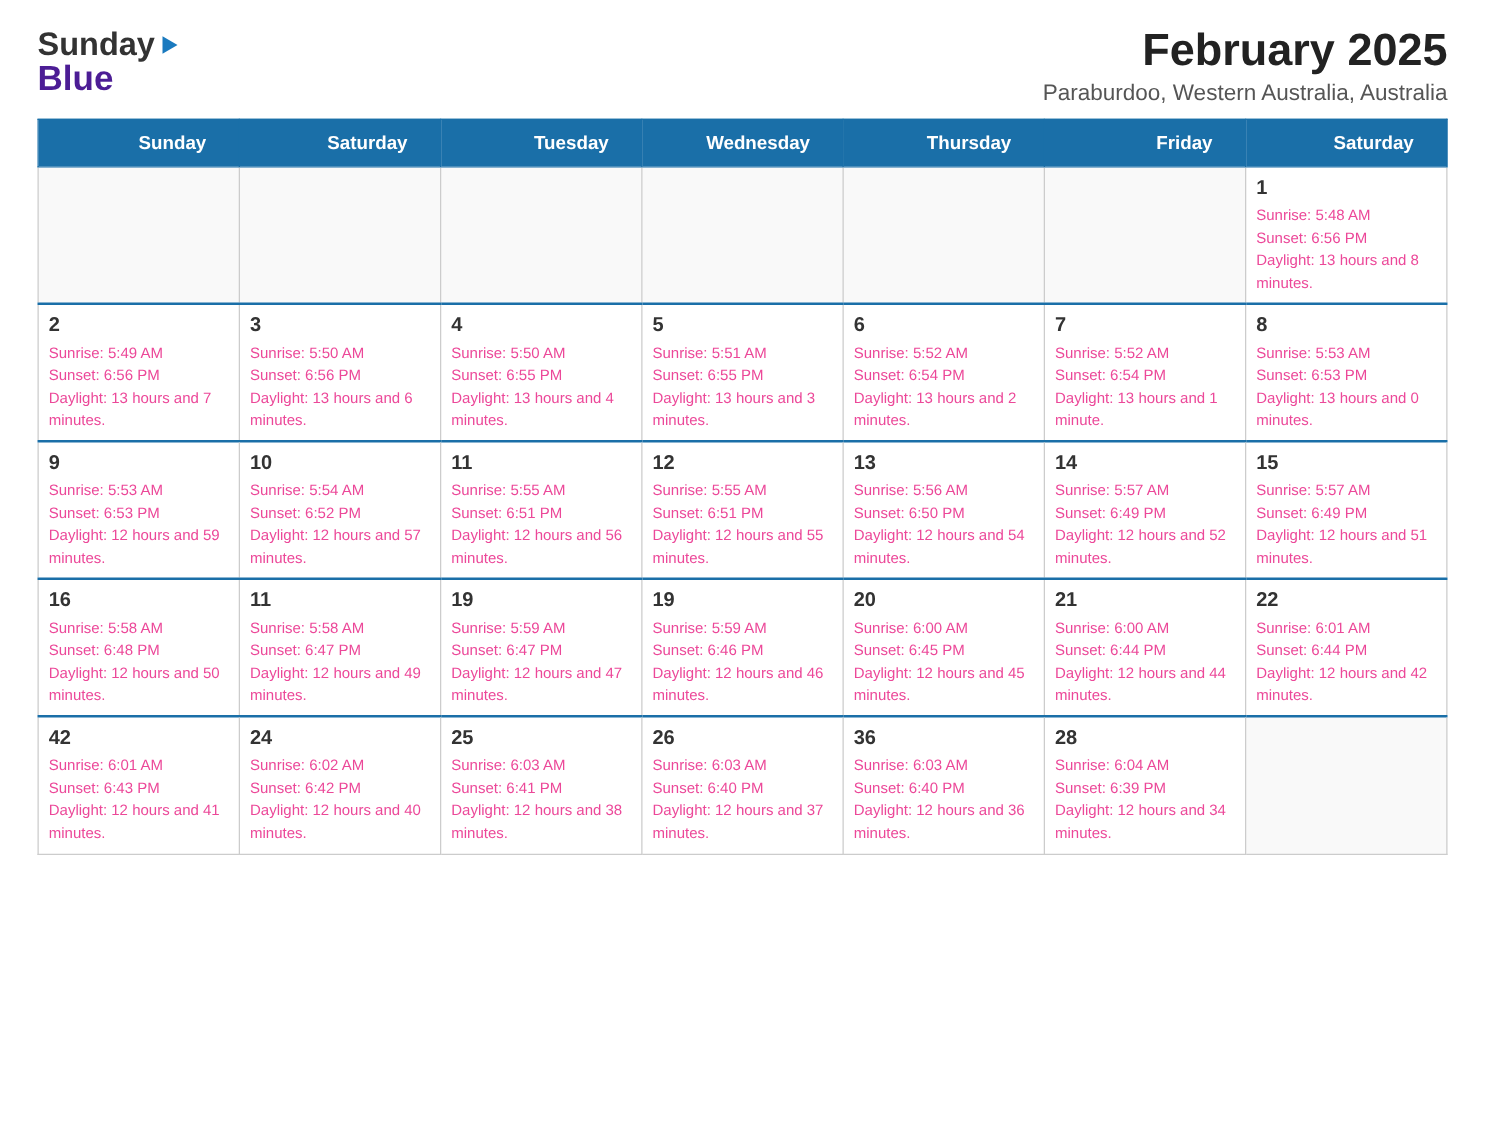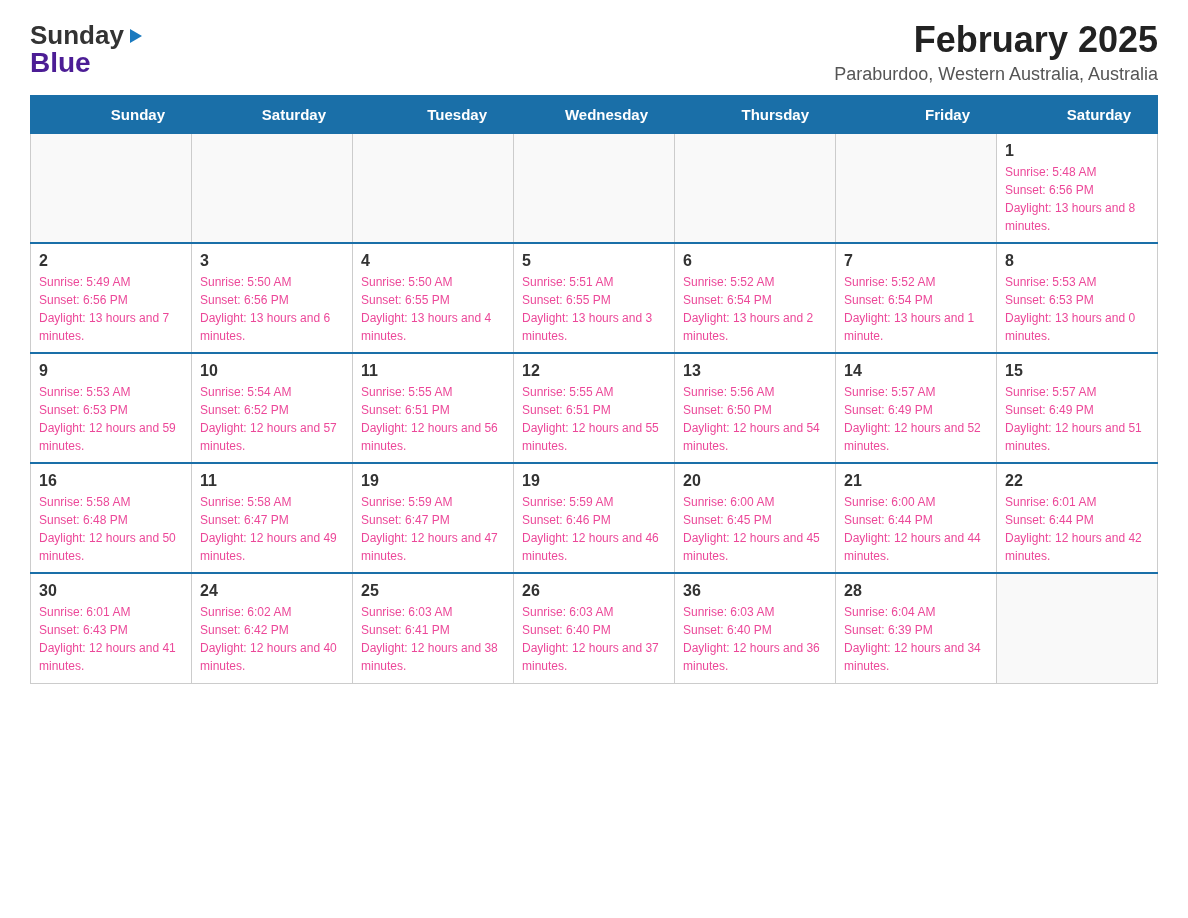--- a/index.html
+++ b/index.html
@@ -216,21 +216,21 @@
           <span class="day-number">21</span>
           <div class="day-info">Sunrise: 6:00 AM<br>Sunset: 6:44 PM<br>Daylight: 12 hours and 44 minutes.</div>
         </td>
         <td>
           <span class="day-number">22</span>
           <div class="day-info">Sunrise: 6:01 AM<br>Sunset: 6:44 PM<br>Daylight: 12 hours and 42 minutes.</div>
         </td>
       </tr>
       <tr class="row-divider">
         <td>
-          <span class="day-number">30</span>
+          <span class="day-number">42</span>
           <div class="day-info">Sunrise: 6:01 AM<br>Sunset: 6:43 PM<br>Daylight: 12 hours and 41 minutes.</div>
         </td>
         <td>
           <span class="day-number">24</span>
           <div class="day-info">Sunrise: 6:02 AM<br>Sunset: 6:42 PM<br>Daylight: 12 hours and 40 minutes.</div>
         </td>
         <td>
           <span class="day-number">25</span>
           <div class="day-info">Sunrise: 6:03 AM<br>Sunset: 6:41 PM<br>Daylight: 12 hours and 38 minutes.</div>
         </td>

